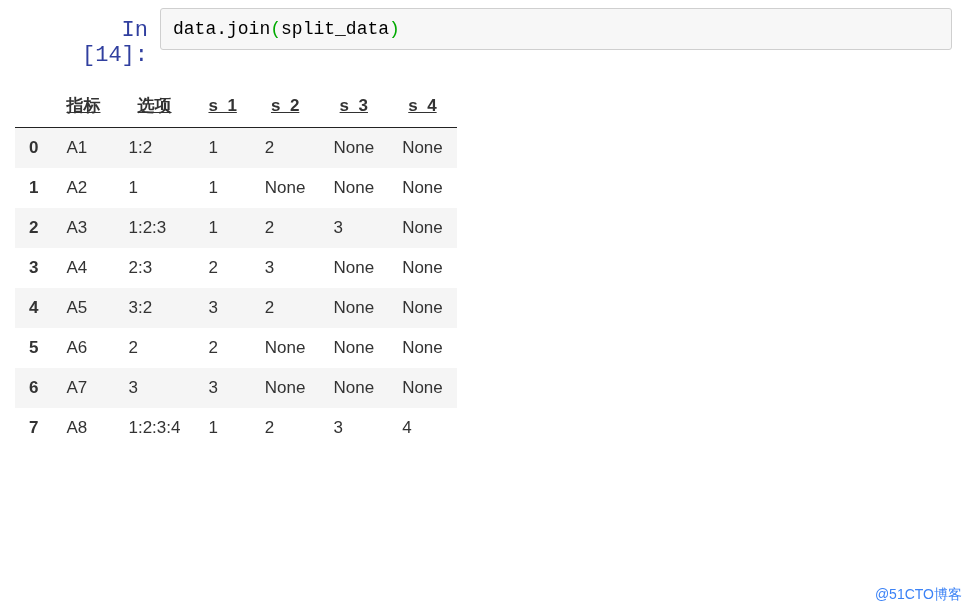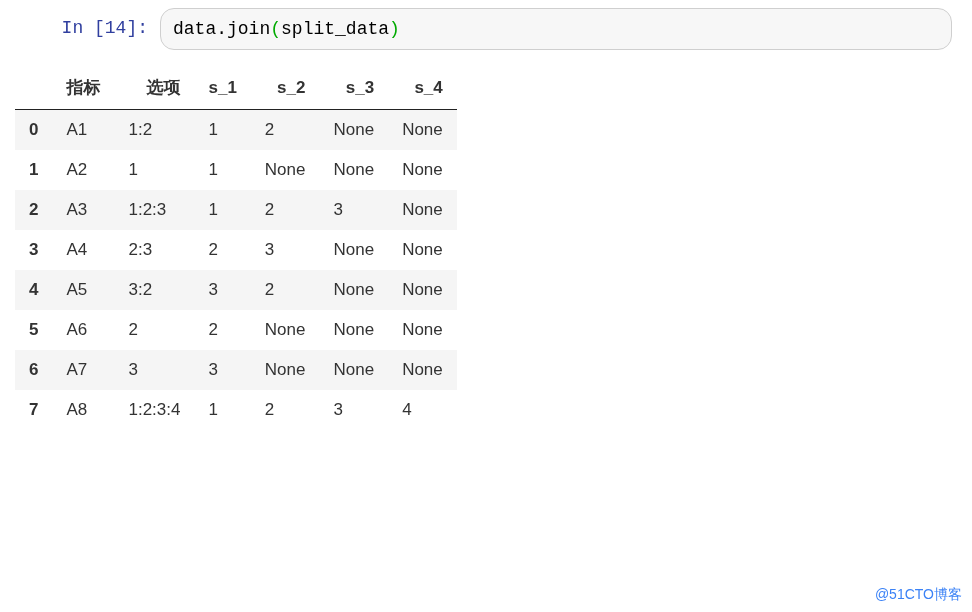--- a/index.html
+++ b/index.html
@@ -14,55 +14,56 @@
       display: flex;
       align-items: flex-start;
       padding: 8px 0;
     }
     .prompt-col {
       width: 160px;
       flex-shrink: 0;
       text-align: right;
       padding-right: 12px;
       font-family: Menlo, Monaco, "Courier New", monospace;
-      font-size: 18px;
+      font-size: 22px;
       padding-top: 10px;
       padding-left: 46px;
     }
     .prompt-in { color: #303f9f; }
     .prompt-out { color: #d84315; }
     .input-area {
       flex: 1;
       border: 1px solid #cfcfcf;
-      border-radius: 14px;
+      border-radius: 3px;
       background: #f7f7f7;
       padding: 10px 12px;
       margin-right: 20px;
       font-family: Menlo, Monaco, "Courier New", monospace;
       font-size: 18px;
       color: #000;
     }
     .code-token-plain { color: #000; }
     .code-token-paren-open { color: #0a0; }
     .code-token-paren-close { color: #0a0; }
     .output-area {
       flex: 1;
       padding-left: 15px;
     }
     table.dataframe {
       border-collapse: collapse;
       font-size: 17px;
       color: #333;
     }
     table.dataframe thead th {
-      text-align: right;
+      text-align: center;
       font-weight: 700;
       padding: 10px 14px;
       border-bottom: 1px solid #222;
       background: #fff;
+      text-decoration: underline;
     }
     table.dataframe thead th:first-child {
       border-bottom: 1px solid #222;
     }
     table.dataframe tbody th {
       text-align: right;
       font-weight: 700;
       padding: 10px 14px;
     }
     table.dataframe tbody td {

